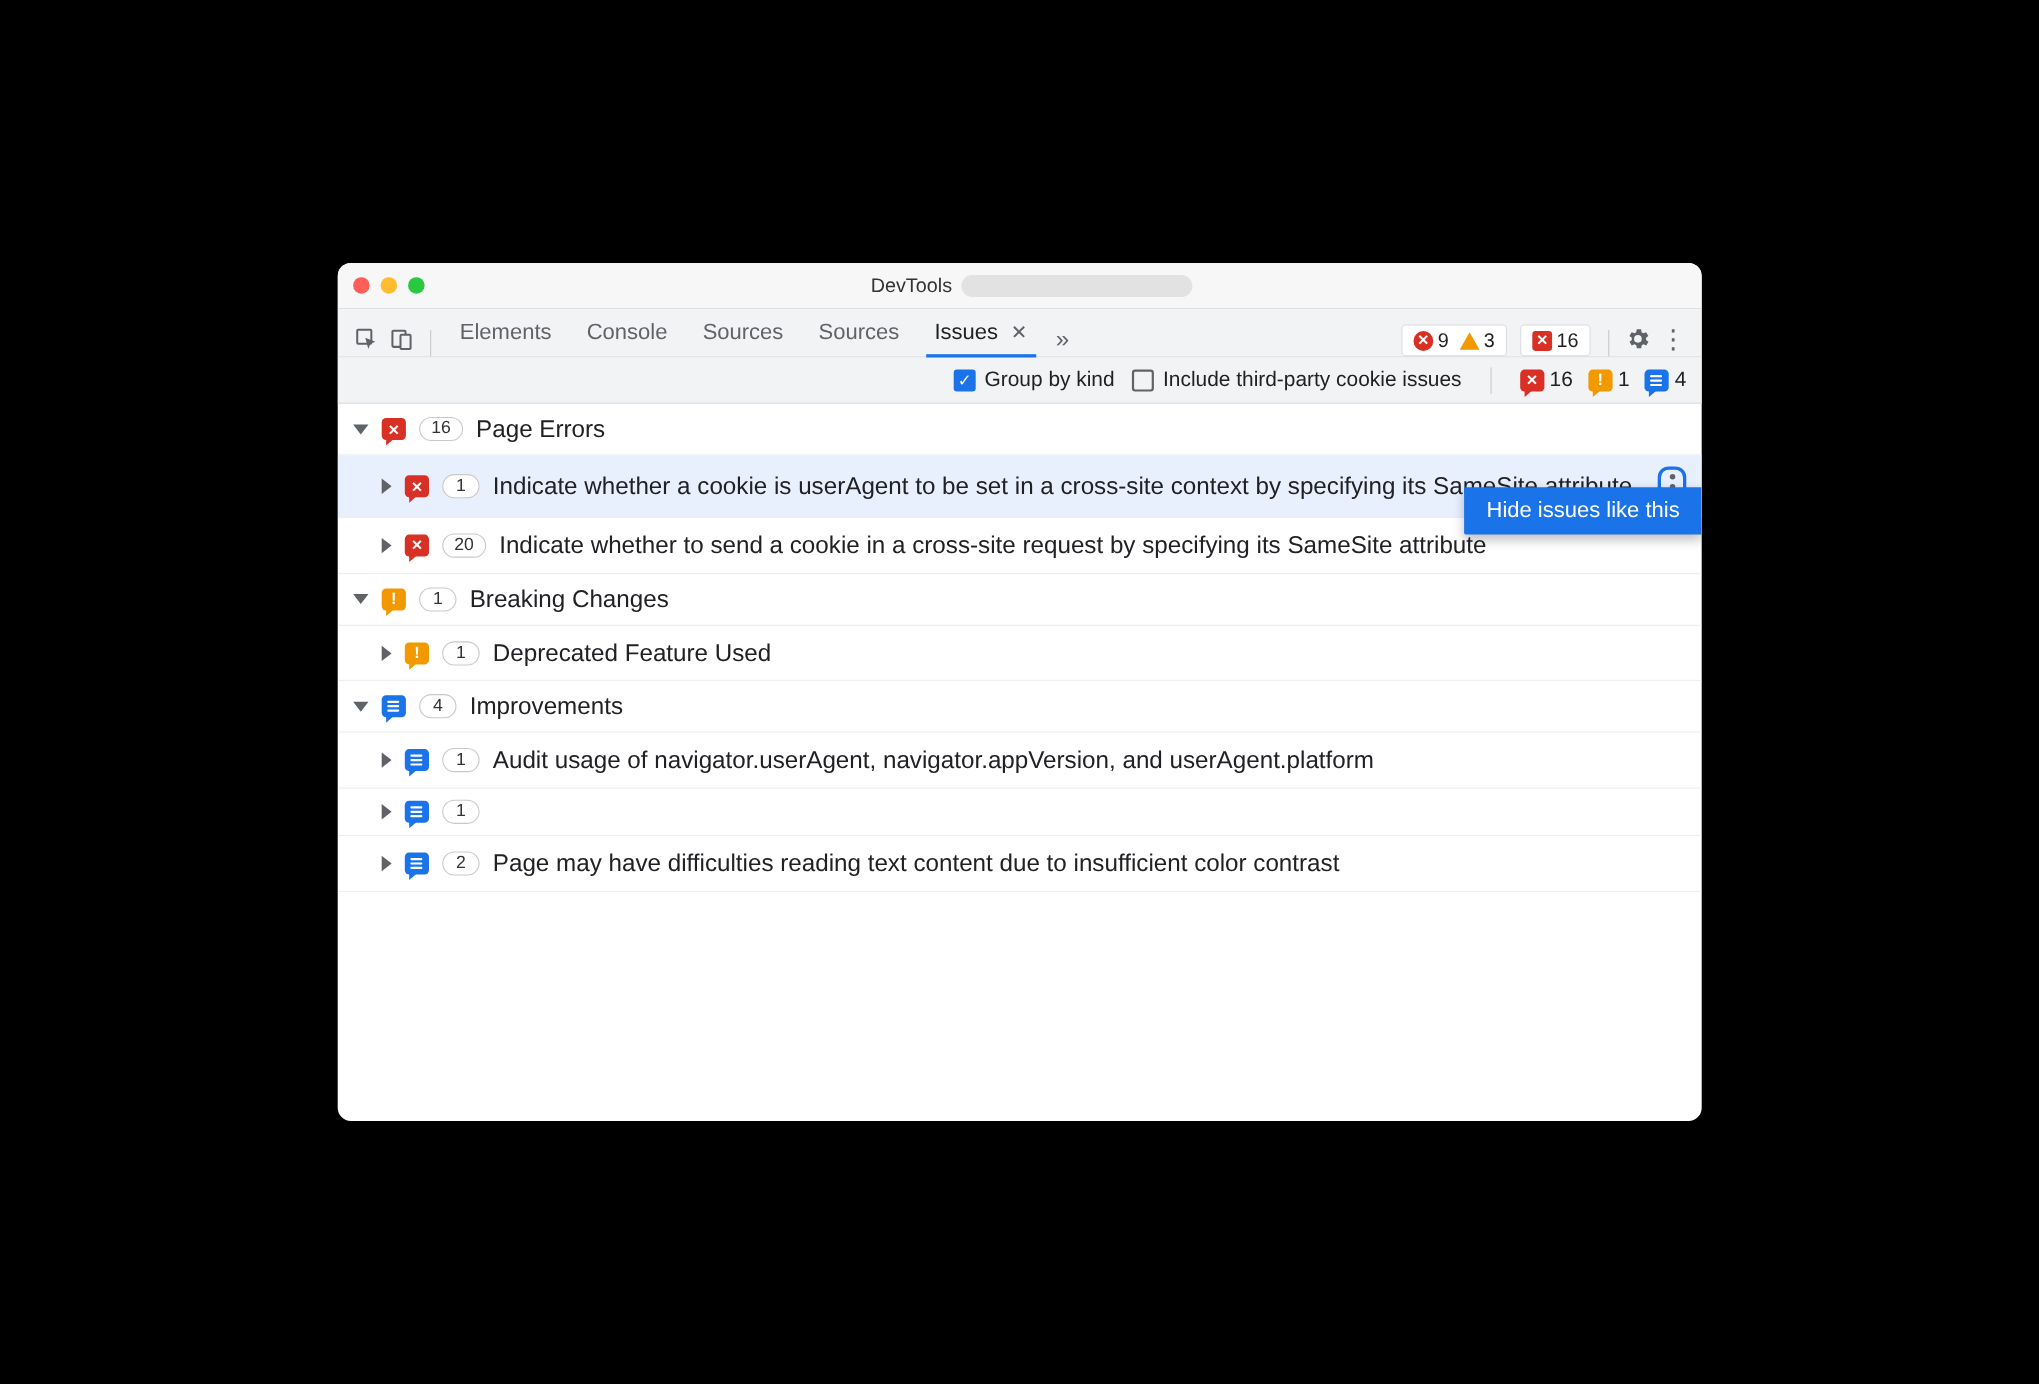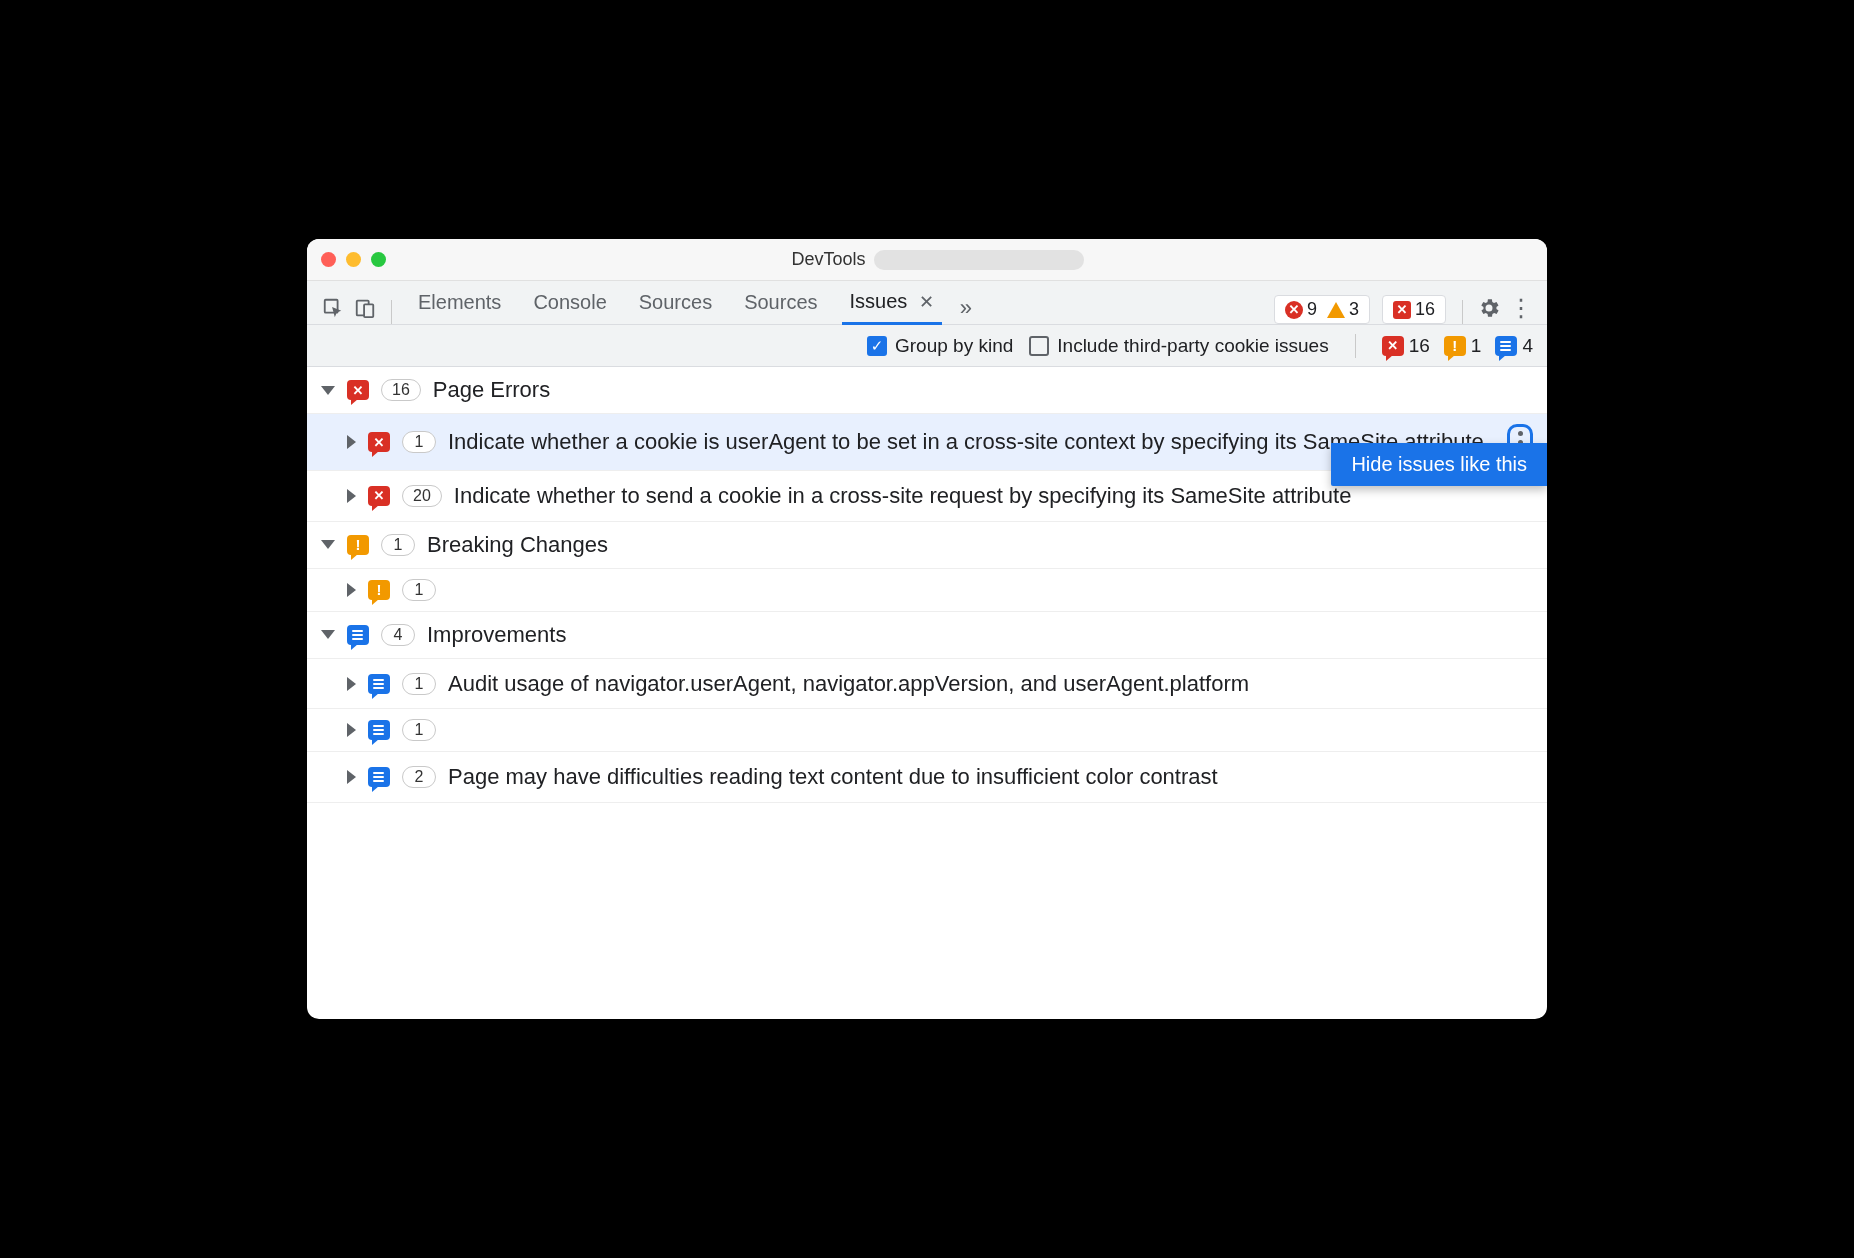--- a/index.html
+++ b/index.html
@@ -230,20 +230,21 @@
       <span class="arrow down"></span>
       <span class="bubble warn"></span>
       <span class="count-pill">1</span>
       <span>Breaking Changes</span>
     </div>
 
     <div class="issue-row">
       <span class="arrow right"></span>
       <span class="bubble warn"></span>
       <span class="count-pill">1</span>
+      <span class="issue-text">Deprecated Feature Used</span>
     </div>
 
     <div class="group-header">
       <span class="arrow down"></span>
       <span class="bubble info"></span>
       <span class="count-pill">4</span>
       <span>Improvements</span>
     </div>
 
     <div class="issue-row">

